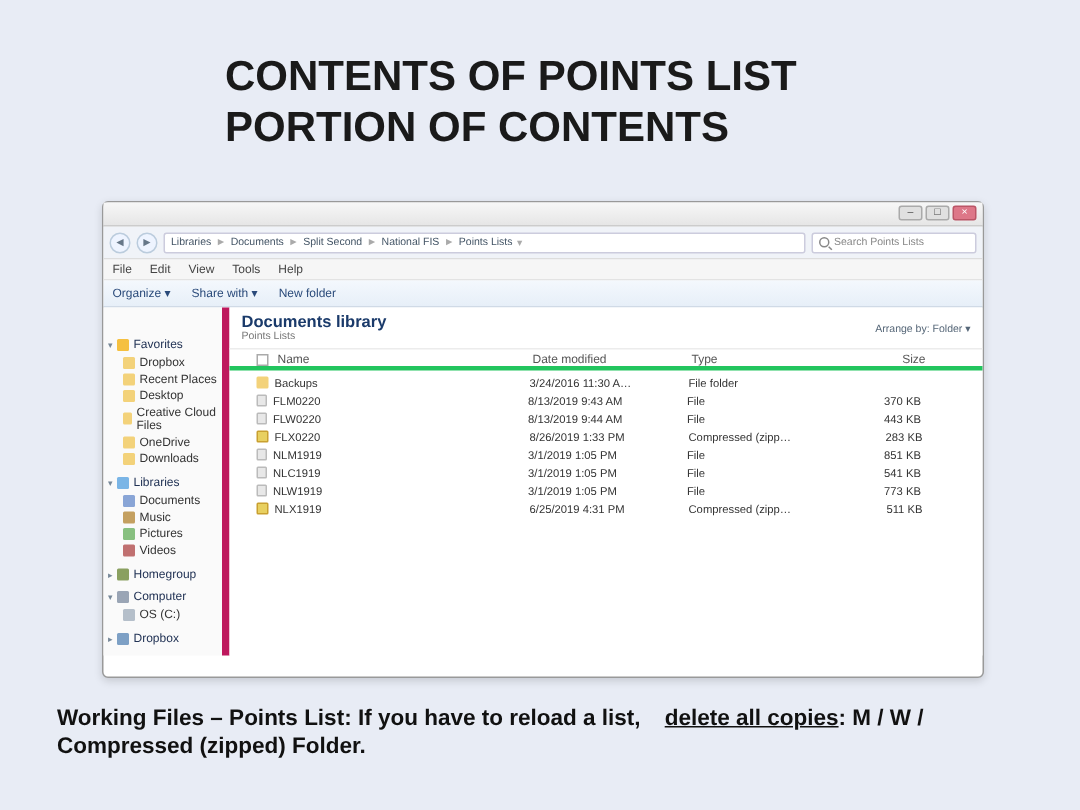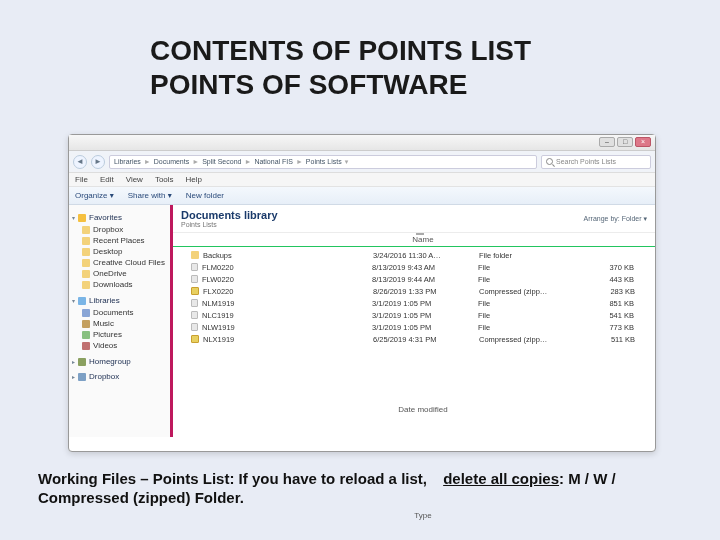--- a/index.html
+++ b/index.html
@@ -88,21 +88,21 @@
   .search-ico{width:7px;height:7px;border:1px solid #888;border-radius:50%;position:relative;}
   .search-ico:after{content:"";position:absolute;width:3px;height:1px;background:#888;transform:rotate(45deg);left:5px;top:6px;}
   .menubar{
     height:14px;background:#f6f6f6;border-bottom:1px solid #e3e3e3;display:flex;align-items:center;gap:12px;padding:0 6px;font-size:8px;color:#444;
   }
   .toolbar{
     height:18px;background:linear-gradient(#f4f8fd,#e7eff8);border-bottom:1px solid #d0dae6;display:flex;align-items:center;gap:14px;padding:0 6px;font-size:8px;color:#2a4a7a;
   }
   .body-row{display:flex;height:232px;}
   .nav-pane{
-    width:104px;border-right:3px solid #be185d;padding:8px 3px;background:#fafafa;font-size:8px;color:#333;overflow:hidden;
+    width:84px;border-right:5px solid #be185d;padding:20px 3px;background:#fafafa;font-size:8px;color:#333;overflow:hidden;
   }
   .nav-group{margin-bottom:6px;}
   .nav-head{display:flex;align-items:center;gap:3px;font-size:8px;color:#235;margin-bottom:2px;}
   .tri{font-size:6px;color:#789;}
   .nav-item{display:flex;align-items:center;gap:3px;padding:1px 0 1px 10px;}
   .ico{width:8px;height:8px;display:inline-block;background:#89b;border-radius:1px;}
   .ico.star{background:#f5c040;}
   .ico.folder{background:#f3d27a;}
   .ico.lib{background:#7ab5e6;}
   .ico.doc{background:#89a5d6;}
@@ -114,21 +114,21 @@
   .ico.drive{background:#b5bfca;}
   .ico.net{background:#7da0c5;}
   .content-pane{flex:1;background:#fff;position:relative;}
   .libheader{
     height:28px;border-bottom:1px solid #ececec;padding:3px 8px;display:flex;justify-content:space-between;align-items:center;
   }
   .libtitle{font-size:11px;font-weight:bold;color:#1a3a6a;}
   .libsub{font-size:7px;color:#777;}
   .arrange{font-size:7px;color:#567;}
   .colhead{
-    height:14px;border-bottom:1px solid #22c55e;display:flex;font-size:8px;color:#555;align-items:center;padding-left:18px;flex-direction:column;
+    height:14px;border-bottom:3px solid #22c55e;display:flex;font-size:8px;color:#555;align-items:flex-end;padding-left:18px;
   }
   .c-name{flex:0 0 170px;}
   .c-date{flex:0 0 106px;}
   .c-type{flex:0 0 100px;}
   .c-size{flex:0 0 56px;text-align:right;}
   .file-list{padding-top:2px;}
   .file-row{display:flex;align-items:center;padding:0 0 0 18px;height:12px;font-size:7.5px;color:#333;}
   .fico{width:8px;height:8px;margin-right:4px;background:#f3d27a;border-radius:1px;display:inline-block;}
   .fico.file{background:#e8e8e8;border:1px solid #bbb;width:7px;height:8px;}
   .fico.zip{background:#e8d060;border:1px solid #c9a030;}
@@ -146,21 +146,21 @@
     color:#111;
     line-height:1.25;
   }
   .caption .u{text-decoration:underline;margin-left:12px;}
 </style>
 </head>
 <body>
 
 <div class="slide-title">
   <div>CONTENTS OF POINTS LIST</div>
-  <div>POINTS OF SOFTWARE</div>
+  <div>PORTION OF CONTENTS</div>
 </div>
 
 <div class="explorer-window">
   <div class="titlebar">
     <div class="wincontrols">
       <div class="winbtn">–</div>
       <div class="winbtn">□</div>
       <div class="winbtn close">×</div>
     </div>
   </div>
@@ -254,20 +254,31 @@
       </div>
       <div class="nav-group">
         <div class="nav-head">
             <span class="tri">▸</span>
             <span class="ico home"></span>
             <span>Homegroup</span>
           </div>
       </div>
       <div class="nav-group">
         <div class="nav-head">
+            <span class="tri">▾</span>
+            <span class="ico comp"></span>
+            <span>Computer</span>
+          </div>
+        <div class="nav-item">
+            <span class="ico drive"></span>
+            <span>OS (C:)</span>
+          </div>
+      </div>
+      <div class="nav-group">
+        <div class="nav-head">
             <span class="tri">▸</span>
             <span class="ico net"></span>
             <span>Dropbox</span>
           </div>
       </div>
     </div>
     <div class="content-pane">
       <div class="libheader">
         <div>
           <div class="libtitle">Documents library</div>

